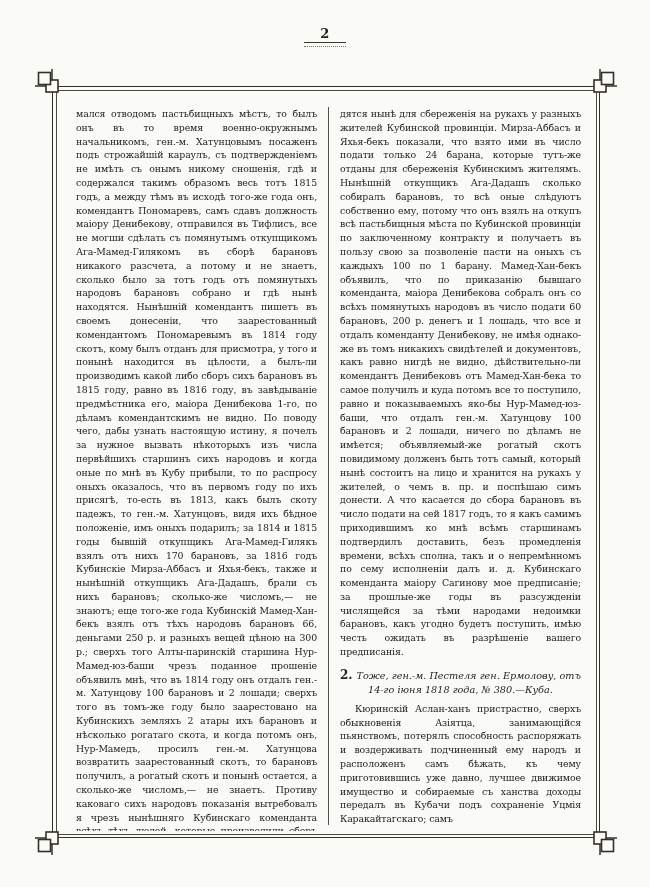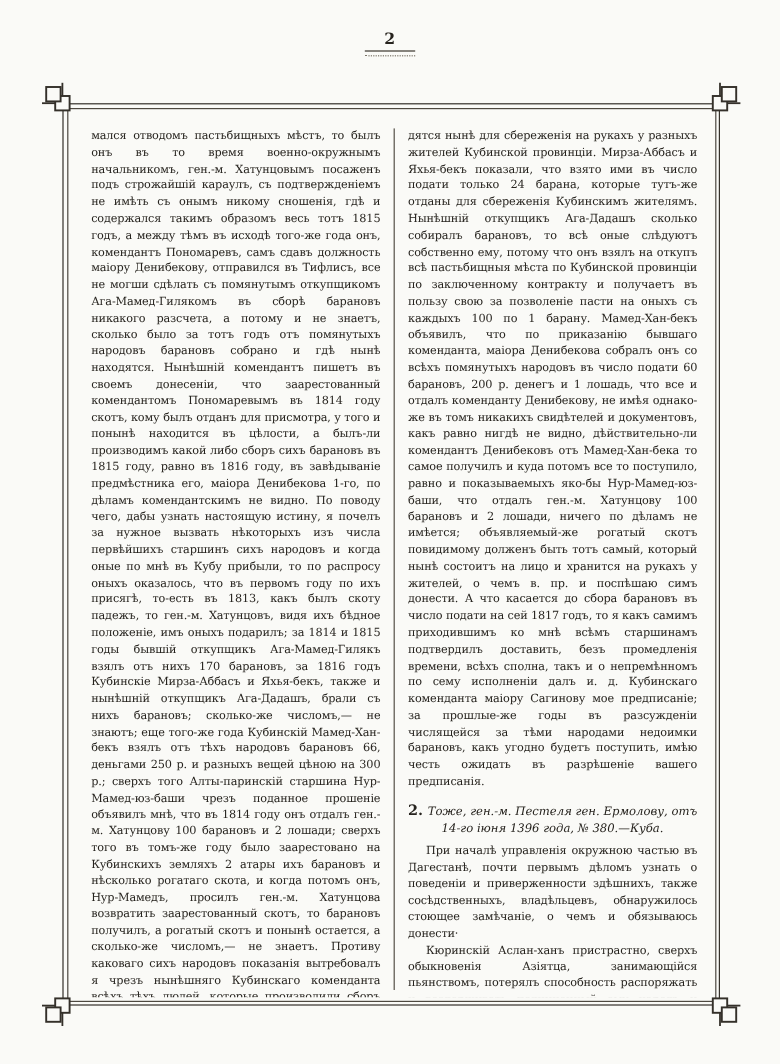--- a/index.html
+++ b/index.html
@@ -149,24 +149,23 @@
       <div class="col">
         <p class="body-text">мался отводомъ пастьбищныхъ мѣстъ, то былъ онъ въ то время военно-окружнымъ начальникомъ, ген.-м. Хатунцовымъ посаженъ подъ строжайшій караулъ, съ подтвержденіемъ не имѣть съ онымъ никому сношенія, гдѣ и содержался такимъ образомъ весь тотъ 1815 годъ, а между тѣмъ въ исходѣ того-же года онъ, комендантъ Пономаревъ, самъ сдавъ должность маіору Денибекову, отправился въ Тифлисъ, все не могши сдѣлать съ помянутымъ откупщикомъ Ага-Мамед-Гилякомъ въ сборѣ барановъ никакого разсчета, а потому и не знаетъ, сколько было за тотъ годъ отъ помянутыхъ народовъ барановъ собрано и гдѣ нынѣ находятся. Нынѣшній комендантъ пишетъ въ своемъ донесеніи, что заарестованный комендантомъ Пономаревымъ въ 1814 году скотъ, кому былъ отданъ для присмотра, у того и понынѣ находится въ цѣлости, а былъ-ли производимъ какой либо сборъ сихъ барановъ въ 1815 году, равно въ 1816 году, въ завѣдываніе предмѣстника его, маіора Денибекова 1-го, по дѣламъ комендантскимъ не видно. По поводу чего, дабы узнать настоящую истину, я почелъ за нужное вызвать нѣкоторыхъ изъ числа первѣйшихъ старшинъ сихъ народовъ и когда оные по мнѣ въ Кубу прибыли, то по распросу оныхъ оказалось, что въ первомъ году по ихъ присягѣ, то-есть въ 1813, какъ былъ скоту падежъ, то ген.-м. Хатунцовъ, видя ихъ бѣдное положеніе, имъ оныхъ подарилъ; за 1814 и 1815 годы бывшій откупщикъ Ага-Мамед-Гилякъ взялъ отъ нихъ 170 барановъ, за 1816 годъ Кубинскіе Мирза-Аббасъ и Яхья-бекъ, также и нынѣшній откупщикъ Ага-Дадашъ, брали съ нихъ барановъ; сколько-же числомъ,— не знаютъ; еще того-же года Кубинскій Мамед-Хан-бекъ взялъ отъ тѣхъ народовъ барановъ 66, деньгами 250 р. и разныхъ вещей цѣною на 300 р.; сверхъ того Алты-паринскій старшина Нур-Мамед-юз-баши чрезъ поданное прошеніе объявилъ мнѣ, что въ 1814 году онъ отдалъ ген.-м. Хатунцову 100 барановъ и 2 лошади; сверхъ того въ томъ-же году было заарестовано на Кубинскихъ земляхъ 2 атары ихъ барановъ и нѣсколько рогатаго скота, и когда потомъ онъ, Нур-Мамедъ, просилъ ген.-м. Хатунцова возвратить заарестованный скотъ, то барановъ получилъ, а рогатый скотъ и понынѣ остается, а сколько-же числомъ,— не знаетъ. Противу каковаго сихъ народовъ показанія вытребовалъ я чрезъ нынѣшняго Кубинскаго коменданта всѣхъ тѣхъ людей, которые производили сборъ барановъ и по доставленіи оныхъ Ага-Мамед-Гилякъ объявилъ, что отъ вышеписанныхъ народовъ въ число подати 170 барановъ дѣйствительно онъ взялъ, которые и нахо-</p>
       </div>
 
       <div class="col-divider"></div>
 
       <div class="col">
         <p class="body-text">дятся нынѣ для сбереженія на рукахъ у разныхъ жителей Кубинской провинціи. Мирза-Аббасъ и Яхья-бекъ показали, что взято ими въ число подати только 24 барана, которые тутъ-же отданы для сбереженія Кубинскимъ жителямъ. Нынѣшній откупщикъ Ага-Дадашъ сколько собиралъ барановъ, то всѣ оные слѣдуютъ собственно ему, потому что онъ взялъ на откупъ всѣ пастьбищныя мѣста по Кубинской провинціи по заключенному контракту и получаетъ въ пользу свою за позволеніе пасти на оныхъ съ каждыхъ 100 по 1 барану. Мамед-Хан-бекъ объявилъ, что по приказанію бывшаго коменданта, маіора Денибекова собралъ онъ со всѣхъ помянутыхъ народовъ въ число подати 60 барановъ, 200 р. денегъ и 1 лошадь, что все и отдалъ коменданту Денибекову, не имѣя однако-же въ томъ никакихъ свидѣтелей и документовъ, какъ равно нигдѣ не видно, дѣйствительно-ли комендантъ Денибековъ отъ Мамед-Хан-бека то самое получилъ и куда потомъ все то поступило, равно и показываемыхъ яко-бы Нур-Мамед-юз-баши, что отдалъ ген.-м. Хатунцову 100 барановъ и 2 лошади, ничего по дѣламъ не имѣется; объявляемый-же рогатый скотъ повидимому долженъ быть тотъ самый, который нынѣ состоитъ на лицо и хранится на рукахъ у жителей, о чемъ в. пр. и поспѣшаю симъ донести. А что касается до сбора барановъ въ число подати на сей 1817 годъ, то я какъ самимъ приходившимъ ко мнѣ всѣмъ старшинамъ подтвердилъ доставить, безъ промедленія времени, всѣхъ сполна, такъ и о непремѣнномъ по сему исполненіи далъ и. д. Кубинскаго коменданта маіору Сагинову мое предписаніе; за прошлые-же годы въ разсужденіи числящейся за тѣми народами недоимки барановъ, какъ угодно будетъ поступить, имѣю честь ожидать въ разрѣшеніе вашего предписанія.</p>
 
         <div class="entry-heading">
-          <span class="entry-number">2.</span><span class="entry-title">Тоже, ген.-м. Пестеля ген. Ермолову, отъ 14-го іюня 1396 года, № 380.—Куба.</span>
+          <span class="entry-number">2.</span><span class="entry-title">Тоже, ген.-м. Пестеля ген. Ермолову, отъ 14-го іюня 1818 года, № 380.—Куба.</span>
         </div>
 
-        <p class="body-text para-indent">При началѣ управленія окружною частью въ Дагестанѣ, почти первымъ дѣломъ узнать о поведеніи и приверженности здѣшнихъ, также сосѣдственныхъ, владѣльцевъ, обнаружилось стоющее замѣчаніе, о чемъ и обязываюсь донести·</p>
 
         <p class="body-text para-indent">Кюринскій Аслан-ханъ пристрастно, сверхъ обыкновенія Азіятца, занимающійся пьянствомъ, потерялъ способность распоряжать и воздерживать подчиненный ему народъ и расположенъ самъ бѣжать, къ чему приготовившись уже давно, лучшее движимое имущество и собираемые съ ханства доходы передалъ въ Кубачи подъ сохраненіе Уцмія Каракайтагскаго; самъ</p>
       </div>
 
     </div>
   </div>
 
 </div>
 
 </body></html>

